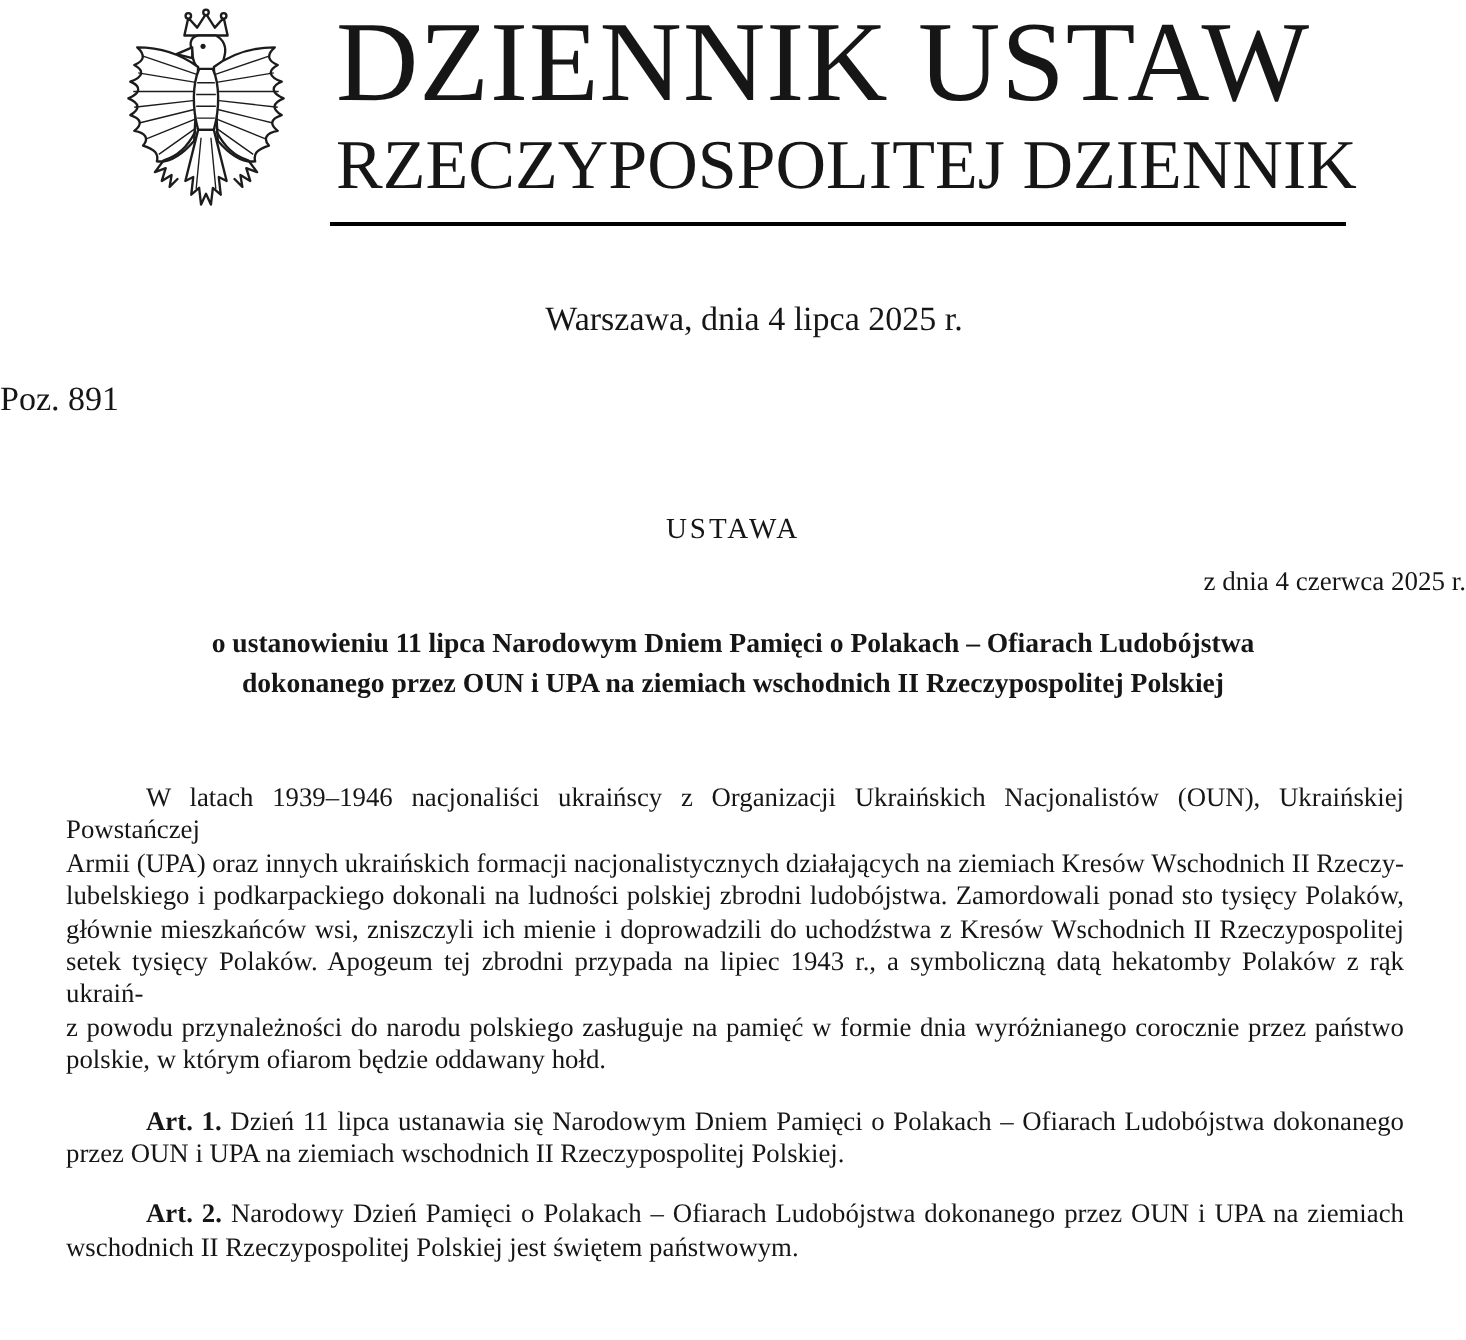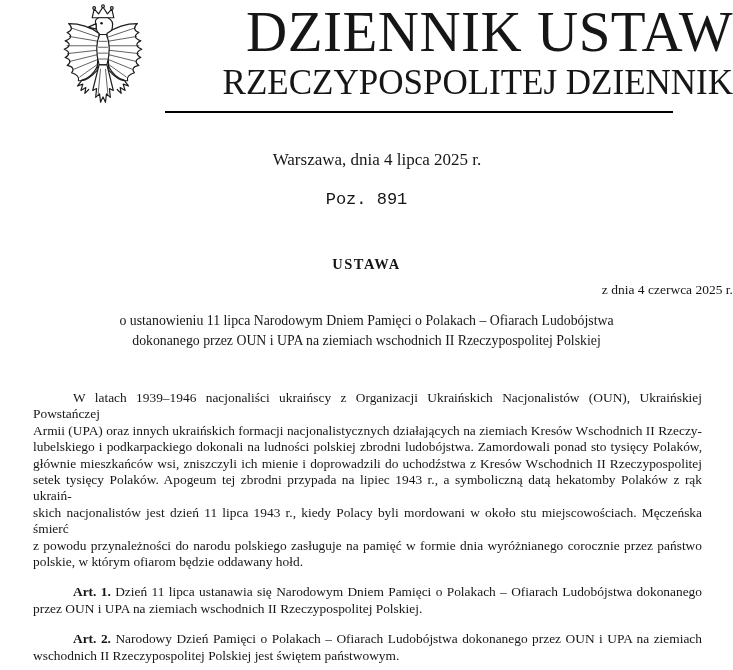--- a/index.html
+++ b/index.html
@@ -23,21 +23,20 @@
   .emblem {
     position: absolute;
     left: 55px;
     top: 4px;
     width: 96px;
     height: 114px;
   }
   .masthead-titles {
     margin-left: 168px;
     padding-top: 2px;
-    text-align: right;
   }
   .masthead-title1 {
     font-size: 57px;
     line-height: 60px;
     letter-spacing: 0.5px;
     white-space: nowrap;
     font-weight: normal;
   }
   .masthead-title2 {
     font-size: 35px;
@@ -56,42 +55,41 @@
     margin: 0;
   }
   
   .place-date {
     text-align: center;
     font-size: 17px;
     margin-top: 28px;
     padding-left: 21px;
   }
   .position-number {
-    text-align: center;
+    text-align: left;
     font-size: 17px;
     margin-top: 20px;
-    font-family: Liberation Mono, monospace;
   }
   
   .act-type {
     text-align: center;
     font-size: 14.5px;
-    font-weight: bold;
+    font-weight: normal;
     letter-spacing: 1.5px;
     margin-top: 47px;
   }
   .act-date {
     text-align: right;
     font-size: 13.5px;
     margin-top: 9px;
   }
   .act-title {
     text-align: center;
     font-size: 13.8px;
-    font-weight: normal;
+    font-weight: bold;
     line-height: 20px;
     margin-top: 13px;
   }
   
   .doc-body {
     margin: 18px 31px 0 33px;
     font-size: 13.4px;
     line-height: 16.4px;
   }
   .jline {
@@ -185,21 +183,20 @@
   <div>dokonanego przez OUN i UPA na ziemiach wschodnich II Rzeczypospolitej Polskiej</div>
 </div>
 
 <div class="doc-body">
   <div class="preamble">
     <div class="jline first">W latach 1939–1946 nacjonaliści ukraińscy z Organizacji Ukraińskich Nacjonalistów (OUN), Ukraińskiej Powstańczej</div>
     <div class="jline">Armii (UPA) oraz innych ukraińskich formacji nacjonalistycznych działających na ziemiach Kresów Wschodnich II Rzeczy-</div>
     <div class="jline">lubelskiego i podkarpackiego dokonali na ludności polskiej zbrodni ludobójstwa. Zamordowali ponad sto tysięcy Polaków,</div>
     <div class="jline">głównie mieszkańców wsi, zniszczyli ich mienie i doprowadzili do uchodźstwa z Kresów Wschodnich II Rzeczypospolitej</div>
     <div class="jline">setek tysięcy Polaków. Apogeum tej zbrodni przypada na lipiec 1943 r., a symboliczną datą hekatomby Polaków z rąk ukraiń-</div>
-    <div class="jline">skich nacjonalistów jest dzień 11 lipca 1943 r., kiedy Polacy byli mordowani w około stu miejscowościach. Męczeńska śmierć</div>
     <div class="jline">z powodu przynależności do narodu polskiego zasługuje na pamięć w formie dnia wyróżnianego corocznie przez państwo</div>
     <div class="jline last">polskie, w którym ofiarom będzie oddawany hołd.</div>
   </div>
 
   <p class="article"><span class="art-label">Art. 1.</span> <span>Dzień 11 lipca ustanawia się Narodowym Dniem Pamięci o Polakach – Ofiarach Ludobójstwa dokonanego przez OUN i UPA na ziemiach wschodnich II Rzeczypospolitej Polskiej.</span></p>
 
   <p class="article"><span class="art-label">Art. 2.</span> <span>Narodowy Dzień Pamięci o Polakach – Ofiarach Ludobójstwa dokonanego przez OUN i UPA na ziemiach wschodnich II Rzeczypospolitej Polskiej jest świętem państwowym.</span></p>
 
 </div>
 

